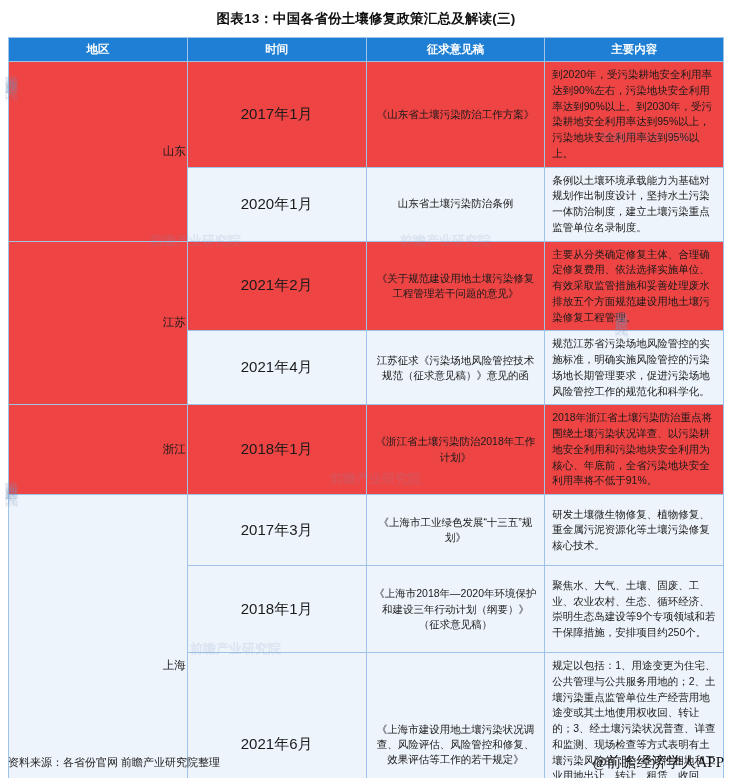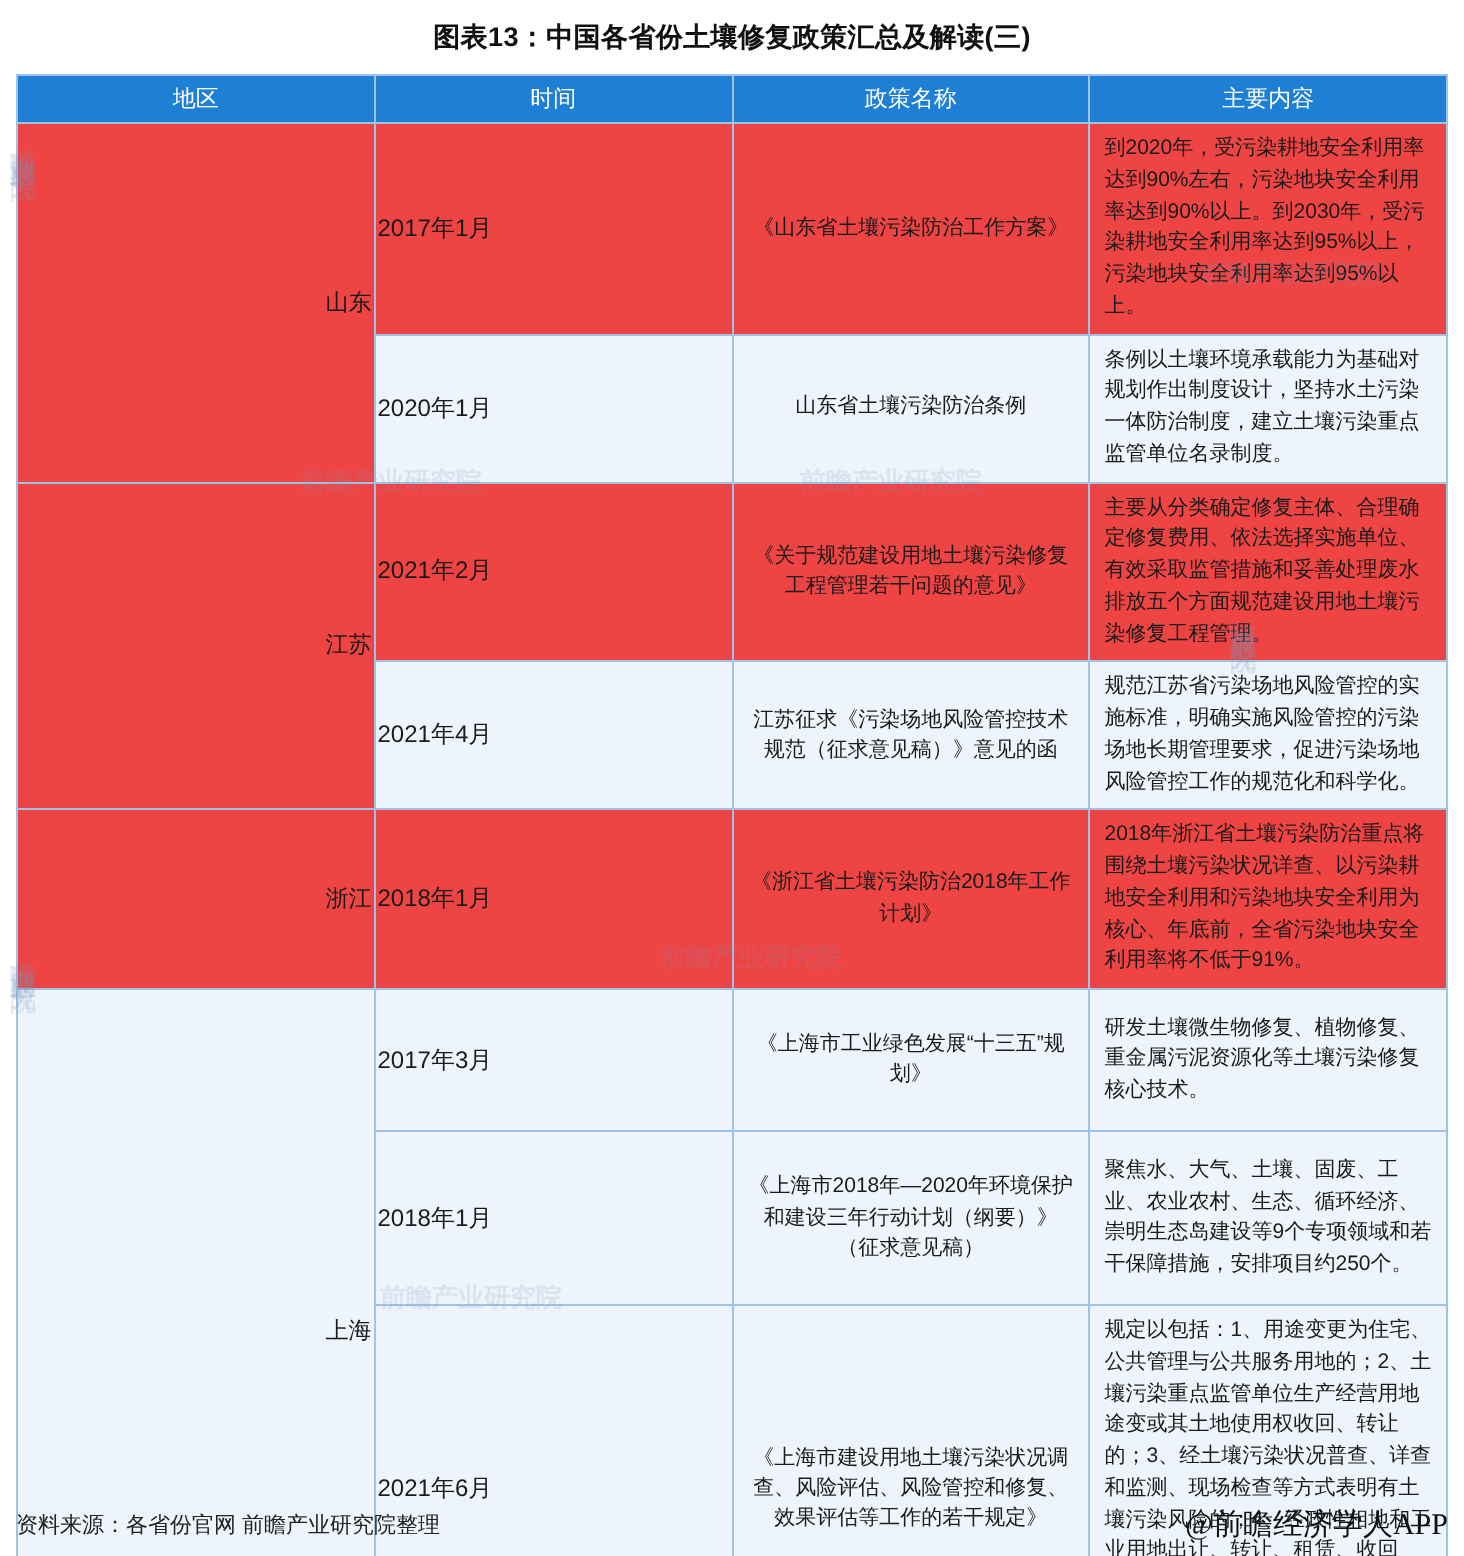--- a/index.html
+++ b/index.html
@@ -32,36 +32,37 @@
     table-layout: fixed;
   }
   table.grid th, table.grid td {
     border: 1px solid #9fc3e8;
     vertical-align: middle;
   }
   thead th {
     background: #1f7fd4;
     color: #ffffff;
     font-size: 11.5px;
-    font-weight: normal;
+    font-weight: bold;
     height: 24px;
     text-align: center;
     border: 1px solid #1f7fd4;
     margin-top: 15px;
   }
   td.region {
     width: 46px;
     text-align: right;
     font-size: 11.5px;
     color: #1a1a1a;
     background: #ffffff;
   }
   td.date {
     width: 74px;
-    font-size: 12px;
+    text-align: center;
+    font-size: 15px;
     color: #1a1a1a;
   }
   td.policy {
     width: 126px;
     text-align: center;
     font-size: 10.5px;
     line-height: 1.45;
     padding: 20px 5px;
     color: #1a1a1a;
   }
@@ -111,21 +112,21 @@
 
 <div class="page">
 
   <div class="title">图表13：中国各省份土壤修复政策汇总及解读(三)</div>
 
   <table class="grid">
     <thead>
       <tr>
         <th>地区</th>
         <th>时间</th>
-        <th>政策名称</th>
+        <th>征求意见稿</th>
         <th>主要内容</th>
       </tr>
     </thead>
     <tbody>
 
       <tr class="w">
         <td class="region" rowspan="2">山东</td>
         <td class="date">2017年1月</td>
         <td class="policy">《山东省土壤污染防治工作方案》</td>
         <td class="content">到2020年，受污染耕地安全利用率达到90%左右，污染地块安全利用率达到90%以上。到2030年，受污染耕地安全利用率达到95%以上，污染地块安全利用率达到95%以上。</td>

